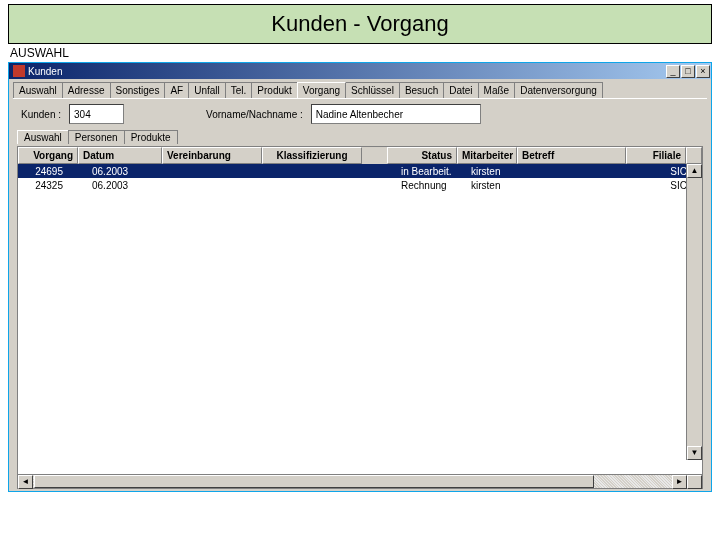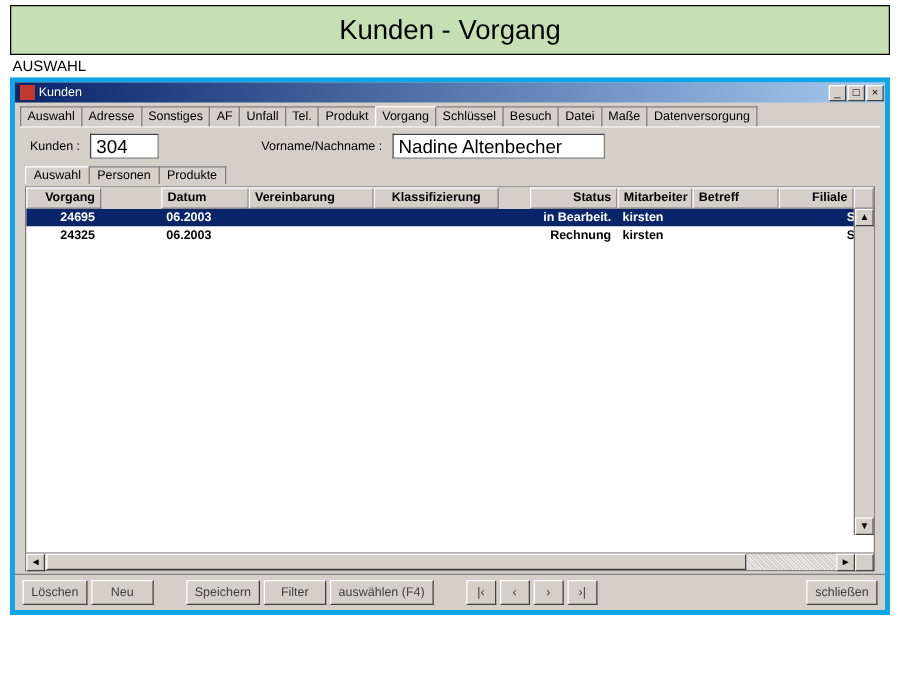--- a/index.html
+++ b/index.html
@@ -23,21 +23,21 @@
   }
   .desc {
     margin: 2px 10px 0 10px;
     font-size: 12px;
     line-height: 1.2;
   }
   .desc .d1 { font-weight: normal; }
   .app-window {
     margin: 2px 8px 0 8px;
     background: #d4d0c8;
-    border: 4px solid #0ea5e9;
+    border: 1px solid #0ea5e9;
     height: 430px;
     position: relative;
     display: flex;
     flex-direction: column;
   }
   .titlebar {
     height: 16px;
     background: linear-gradient(90deg, #0a246a, #a6caf0);
     color: #fff;
     display: flex;
@@ -93,21 +93,21 @@
     gap: 6px;
     font-size: 10px;
   }
   .fieldrow label { margin-right: 2px; }
   .field {
     background: #fff;
     border: 1px solid #808080;
     border-top-color:#404040; border-left-color:#404040;
     height: 20px;
     padding: 1px 4px;
-    font-size: 15px;
+    font-size: 10px;
     display: inline-flex;
     align-items: center;
   }
   .field.small { width: 55px; }
   .field.wide { width: 170px; }
   .subtabs {
     display: flex;
     padding: 2px 8px 0 8px;
     font-size: 10px;
   }
@@ -140,21 +140,21 @@
     font-weight: bold;
   }
   .gh {
     border: 1px solid #fff;
     border-right-color:#808080; border-bottom-color:#808080;
     padding: 2px 4px;
     overflow: hidden;
     white-space: nowrap;
   }
   .c-vorgang { width: 60px; text-align:right;}
-  .c-datum { width: 70px; margin-left: 48px; }
+  .c-datum { width: 84px; }
   .c-verein { width: 100px; }
   .c-klass { width: 100px; text-align:center;}
   .c-status { width: 70px; text-align:right;margin-left:25px;}
   .c-mitarb { width: 60px; }
   .c-betreff { flex: 1; }
   .c-filiale { width: 60px; text-align:right;}
   .c-scroll { width: 16px; padding:0;}
   .grid-body {
     flex: 1;
     overflow: hidden;
@@ -164,25 +164,24 @@
     display: flex;
     font-size: 10px;
     height: 14px;
     align-items: center;
   }
   .grow.selected {
     background: #0a246a;
     color: #fff;
   }
   .gc {
-    padding: 0 4px;
+    padding: 0 14px;
     overflow: hidden;
     white-space: nowrap;
     border-right: 1px solid transparent;
-    font-weight: bold;
   }
   .grid-vscroll {
     position: absolute;
     right: 0; top: 0; bottom: 14px;
     width: 16px;
     background: #d4d0c8;
     border-left: 1px solid #808080;
   }
   .sb-btn {
     width: 15px; height: 14px;
@@ -318,28 +317,13 @@
     </div>
     <div class="grid-hscroll">
       <div class="sb-btn">◄</div>
       <div class="hs-track"></div>
       <div class="hs-thumb"></div>
       <div class="sb-btn" style="margin-left:auto">►</div>
       <div class="sb-btn"></div>
     </div>
   </div>
 
-  <div class="bottombar">
-    <span class="btn">Löschen</span>
-    <span class="btn">Neu</span>
-    <span class="bb-gap"></span>
-    <span class="btn">Speichern</span>
-    <span class="btn">Filter</span>
-    <span class="btn" style="min-width:80px">auswählen (F4)</span>
-    <span class="bb-gap"></span>
-    <span class="btn nav">|‹</span>
-    <span class="btn nav">‹</span>
-    <span class="btn nav">›</span>
-    <span class="btn nav">›|</span>
-    <span class="bb-spacer"></span>
-    <span class="btn">schließen</span>
-  </div>
 </div>
 
 </body></html>

